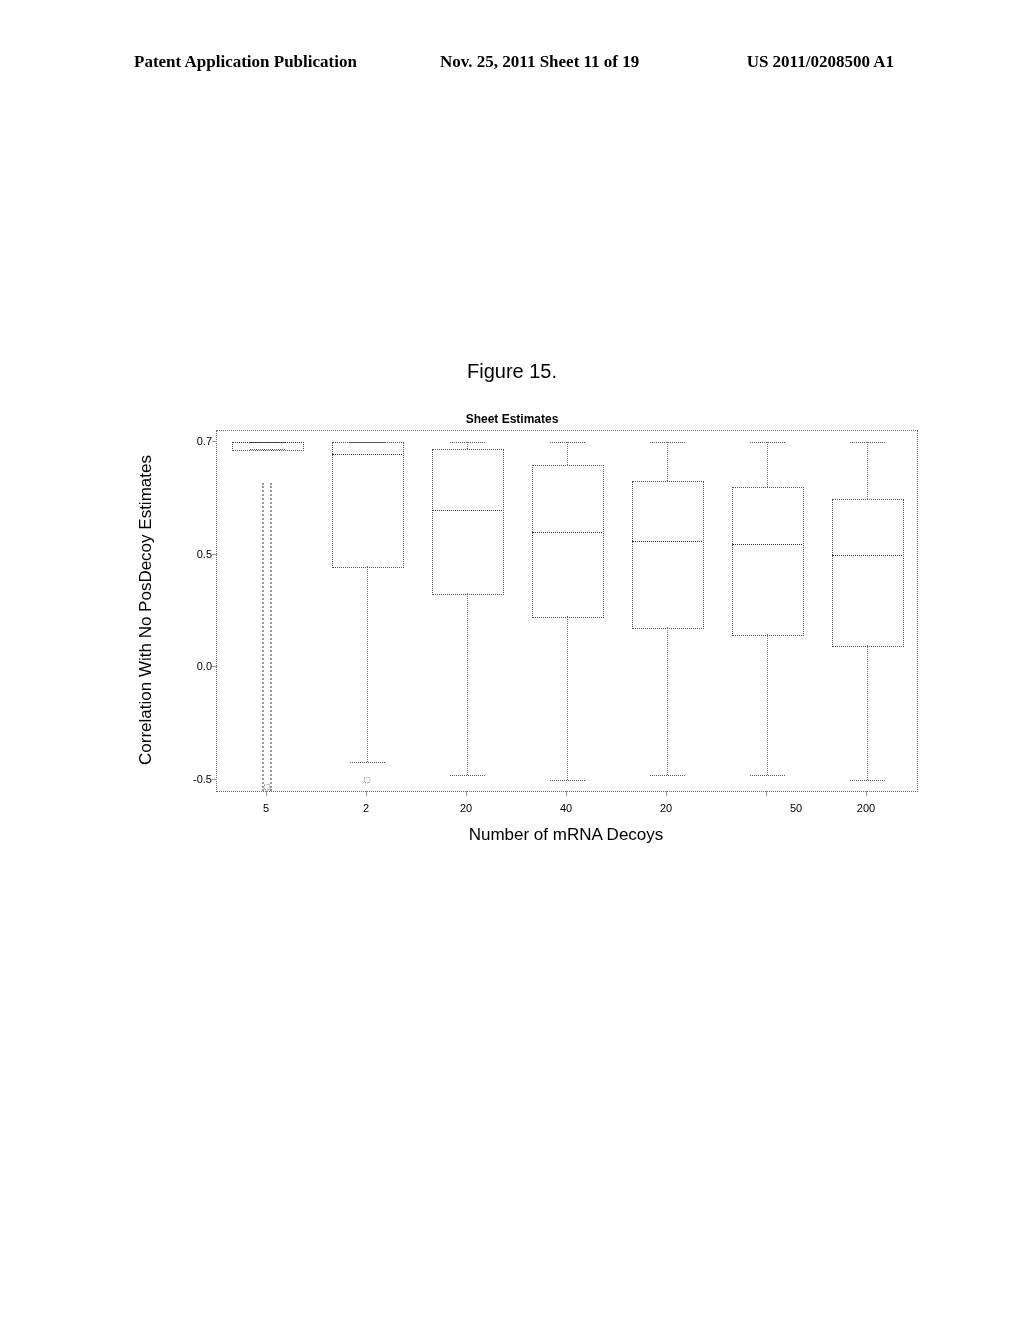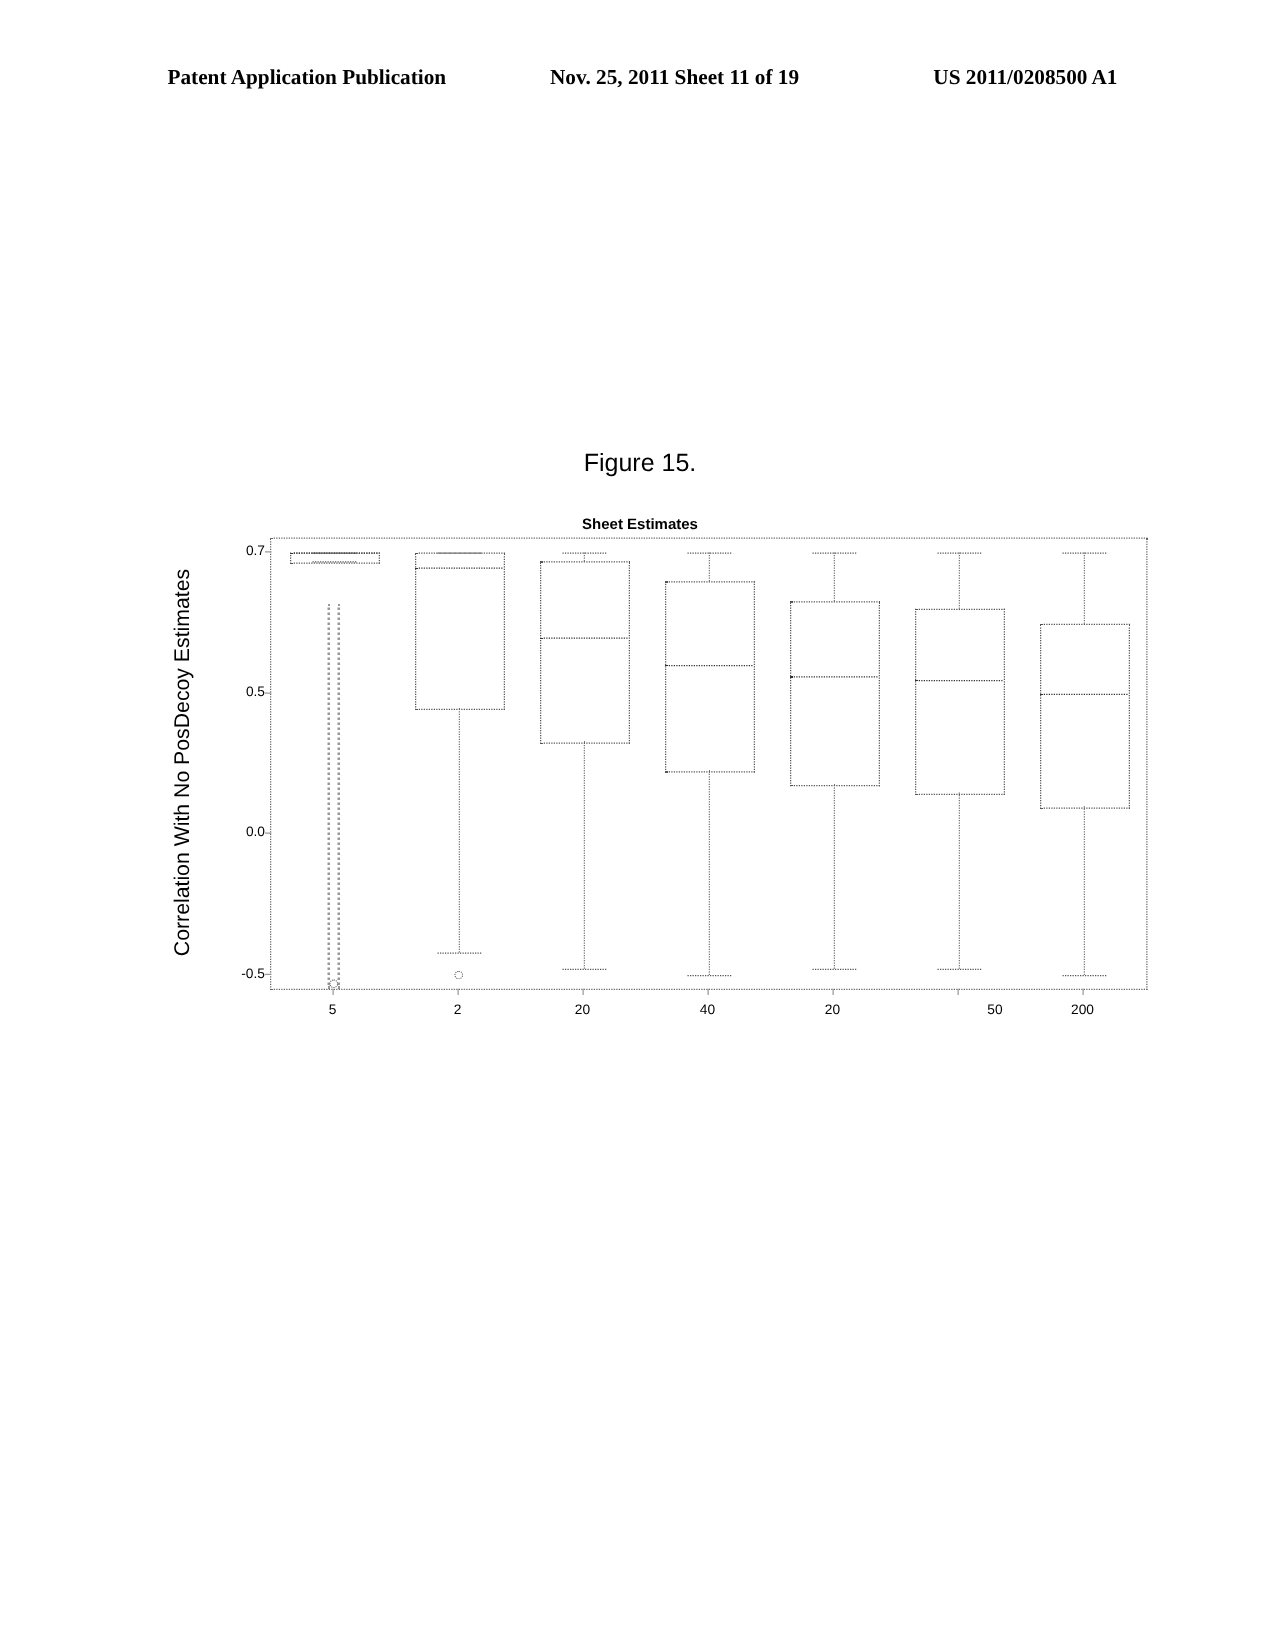--- a/index.html
+++ b/index.html
@@ -159,20 +159,21 @@
   <span class="left">Patent Application Publication</span>
   <span class="center">Nov. 25, 2011  Sheet 11 of 19</span>
   <span class="right">US 2011/0208500 A1</span>
 </div>
 
 <div class="figure-caption">Figure 15.</div>
 <div class="chart-title">Sheet Estimates</div>
 
 <div class="chart-container">
   <div class="y-axis-label">Correlation With No PosDecoy Estimates</div>
+  <div class="x-axis-label">Number of mRNA Decoys</div>
   <div class="plot-area" id="plot-area">
       <div class="whisker-line" style="left: 50px; top: 11.25px; height: 0px;"></div>
       <div class="whisker-cap" style="left: 32.5px; width: 35px; top: 11.25px;"></div>
       <div class="whisker-line" style="left: 50px; top: 18px; height: 0px;"></div>
       <div class="whisker-cap" style="left: 32.5px; width: 35px; top: 18px;"></div>
       <div class="box" style="left: 15px; top: 11.25px; width: 70px; height: 6.75px;"></div>
       <div class="median" style="left: 15px; width: 70px; top: 11.25px;"></div>
       <div class="outlier-stack" style="left: 50px; top: 51.75px; height: 308.25px;"></div>
       <div class="outlier" style="left: 50px; top: 355.5px;"></div>
       <div class="whisker-line" style="left: 150px; top: 11.25px; height: 0px;"></div>

